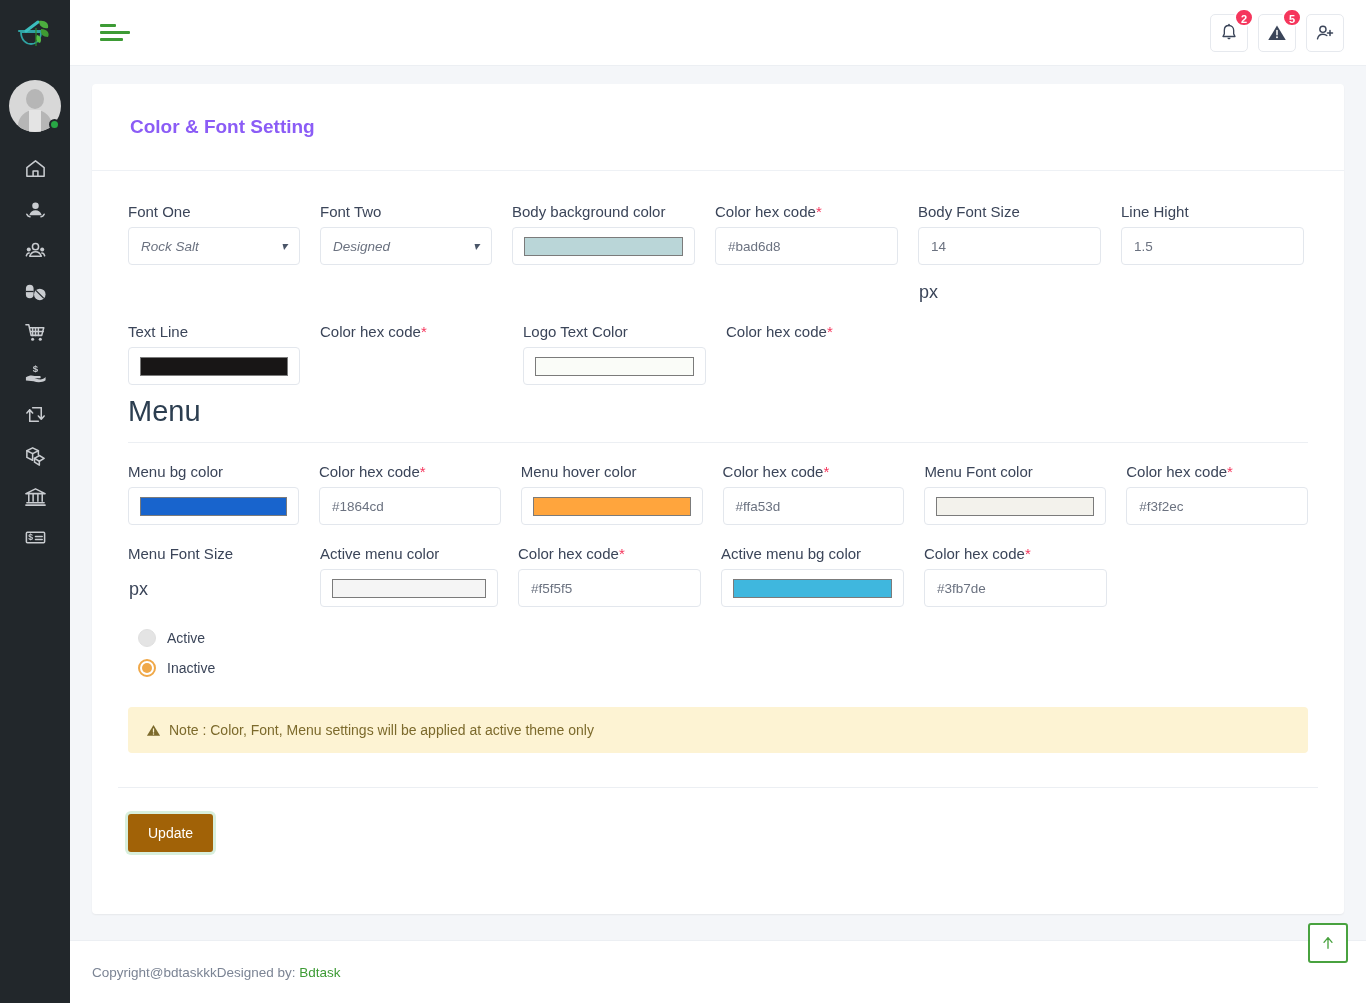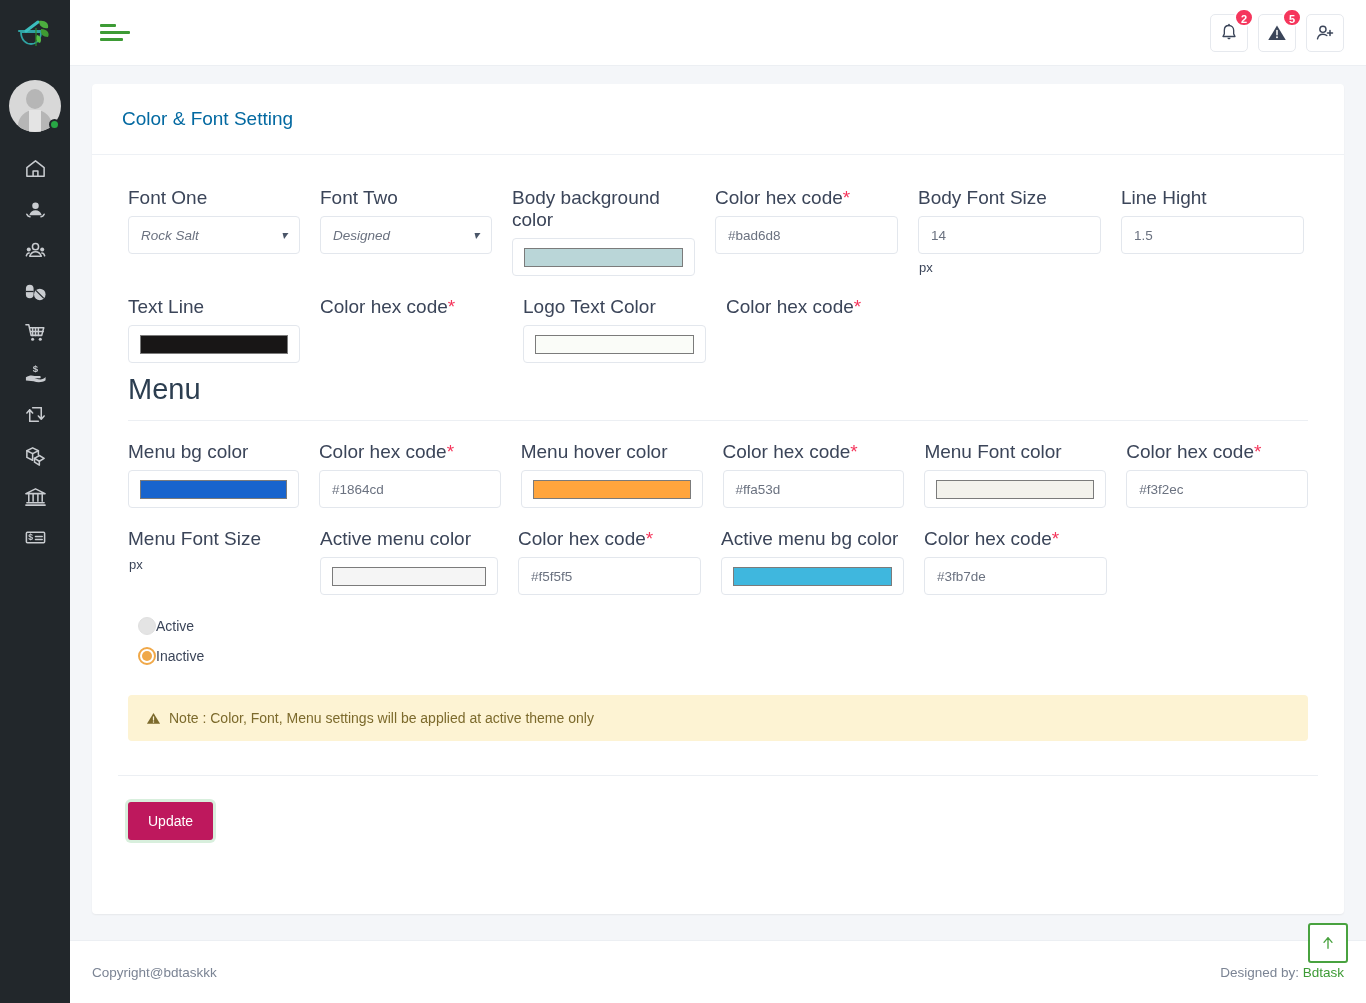--- a/index.html
+++ b/index.html
@@ -87,77 +87,77 @@
   }
 
   .content-scroll { flex:1; padding: 18px 22px 0 22px; overflow:hidden; }
   .card {
     background:#fff; border-radius:4px; box-shadow: 0 1px 2px rgba(0,0,0,.06);
     min-height: 830px;
   }
   .card-head {
     padding: 20px 26px; border-bottom:1px solid #eef1f5;
   }
-  .card-title { font-size:19px; color:#0369a1; font-weight:400; margin:4px; }
+  .card-title { font-size:19px; color:#8b5cf6; font-weight:700; margin:12px; }
   .card-body { padding: 32px 26px 30px 26px; }
 
   .form-row { display:flex; flex-wrap:nowrap; margin-bottom: 20px; }
   .fg { padding: 0 10px; }
-  .fg-label { font-size:19px; color:#3b4559; margin-bottom:7px; display:block; font-weight:400; }
+  .fg-label { font-size:15px; color:#3b4559; margin-bottom:7px; display:block; font-weight:400; }
   .req { color:#f5365c; }
   .ctrl {
     height:38px; width:100%;
     border:1px solid #e3e7ed; border-radius:4px; background:#fff;
     font-size:13.5px; color:#6b7280;
     padding: 0 12px; display:flex; align-items:center;
     font-family:"Liberation Sans", sans-serif;
   }
   .ctrl.select { justify-content:space-between; cursor:pointer;font-style:italic; }
   .ctrl.select .chev { color:#4a5568; font-size:12px; }
   .ctrl.color { padding: 0 11px; }
   .swatch { width:100%; height:19px; border:1px solid #7b7b7b; }
-  .unit { font-size:13px; color:#3b4559; margin-top:6px; display:block; padding-left:1px; }
+  .unit { font-size:18px; color:#3b4559; margin-top:17px; display:block; padding-left:1px; }
 
   .section-title {
     font-size:29px; font-weight:400; color:#2c3e50;
     margin: 10px 0 0 10px;
   }
   .hr { border-top:1px solid #eceff3; margin: 14px 10px 20px 10px; }
 
   .radio-group { padding-left: 20px; margin-top: 16px; }
-  .radio-line { display:flex; align-items:center; height:30px; cursor:pointer; }
+  .radio-line { display:flex; align-items:center; gap:11px; height:30px; cursor:pointer; }
   .radio {
     width:18px; height:18px; border-radius:50%;
     background:#e4e4e4; border:1px solid #e0e0e0;
     display:flex; align-items:center; justify-content:center;
   }
   .radio.on { background:#fff; border:2px solid #f0a848; }
   .radio.on::after { content:""; width:10px; height:10px; border-radius:50%; background:#f0a848; }
   .radio-label { font-size:14px; color:#3b4559; }
 
   .note {
     margin: 24px 10px 0 10px;
     background:#fdf3d3; border-radius:4px;
     padding: 15px 18px; display:flex; align-items:center; gap:8px;
     color:#7c6a2c; font-size:14px;
   }
   .note svg { width:15px; height:15px; flex:0 0 15px; }
 
   .bottom-hr { border-top:1px solid #eceff3; margin: 34px 0 0 0; }
   .btn-update {
     margin: 26px 0 0 10px;
-    background:#be185d; color:#fff; border:none; border-radius:3px;
+    background:#a16207; color:#fff; border:none; border-radius:3px;
     padding: 11px 20px; font-size:14px; cursor:pointer;
     font-family:"Liberation Sans", sans-serif;
     box-shadow: 0 0 0 3px rgba(40,167,69,.18);
   }
 
   .footer {
     height:63px; background:#fff; border-top:1px solid #eceff3;
-    display:flex; align-items:center; justify-content:space-between;
+    display:flex; align-items:center; 
     padding: 0 22px 0 22px; font-size:13.5px; color:#7b8494;
     position:relative;
   }
   .footer a { color:#3d9b35; text-decoration:none; }
   .scroll-top {
     position:absolute; right:18px; top:-18px;
     width:40px; height:40px; border:2px solid #48a23f; border-radius:3px;
     background:#fff; display:flex; align-items:center; justify-content:center;
     cursor:pointer; color:#48a23f; font-size:19px; line-height:1;
   }

